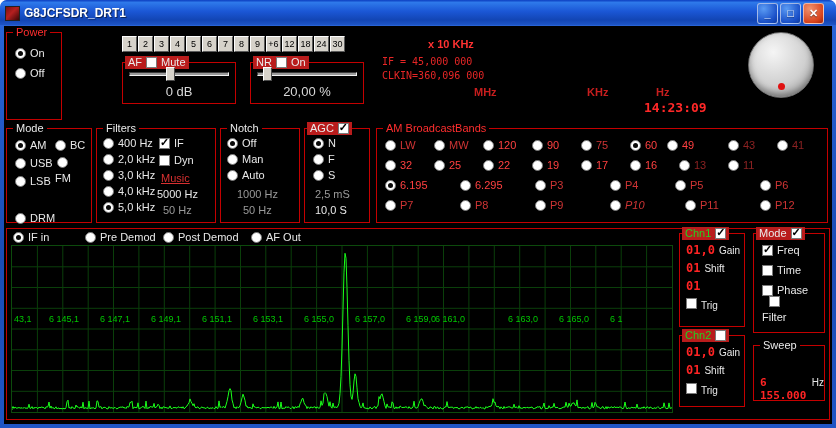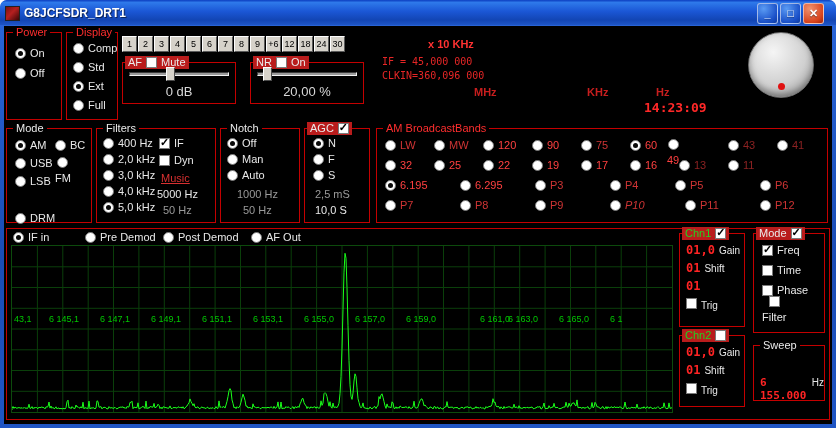--- a/index.html
+++ b/index.html
@@ -88,39 +88,20 @@
     <div class="opt" style="left: 8px; top: 14px;">
           <span class="rb sel"></span>
           <span class="lbl">On</span>
         </div>
         <div class="opt" style="left: 8px; top: 34px;">
           <span class="rb"></span>
           <span class="lbl">Off</span>
         </div>
       </div>
 
-    <div class="group" id="display-group" style="left:62px;top:6px;width:52px;height:88px">
-      <span class="glabel red">Display</span>
-    <div class="opt" style="left: 6px; top: 9px;">
-          <span class="rb"></span>
-          <span class="lbl">Comp</span>
-        </div>
-        <div class="opt" style="left: 6px; top: 28px;">
-          <span class="rb"></span>
-          <span class="lbl">Std</span>
-        </div>
-        <div class="opt" style="left: 6px; top: 47px;">
-          <span class="rb sel"></span>
-          <span class="lbl">Ext</span>
-        </div>
-        <div class="opt" style="left: 6px; top: 66px;">
-          <span class="rb"></span>
-          <span class="lbl">Full</span>
-        </div>
-      </div>
 
     <div id="stepbtns">
         <button class="step-btn">1</button>
         <button class="step-btn">2</button>
         <button class="step-btn">3</button>
         <button class="step-btn">4</button>
         <button class="step-btn">5</button>
         <button class="step-btn">6</button>
         <button class="step-btn">7</button>
         <button class="step-btn">8</button>
@@ -288,21 +269,21 @@
           <span class="lbl shade-bright">90</span>
         </div>
         <div class="opt" style="left: 204px; top: 10px;">
           <span class="rb"></span>
           <span class="lbl shade-mid">75</span>
         </div>
         <div class="opt" style="left: 253px; top: 10px;">
           <span class="rb sel"></span>
           <span class="lbl shade-bright">60</span>
         </div>
-        <div class="opt" style="left: 290px; top: 10px; flex-direction: column;">
+        <div class="opt" style="left: 290px; top: 10px;">
           <span class="rb"></span>
           <span class="lbl shade-bright">49</span>
         </div>
         <div class="opt" style="left: 351px; top: 10px;">
           <span class="rb"></span>
           <span class="lbl shade-dim">43</span>
         </div>
         <div class="opt" style="left: 400px; top: 10px;">
           <span class="rb"></span>
           <span class="lbl shade-dim">41</span>
@@ -415,21 +396,21 @@
           </svg>
           <span class="axis-label" style="left: 2px;">43,1</span>
           <span class="axis-label" style="left: 37px;">6 145,1</span>
           <span class="axis-label" style="left: 88px;">6 147,1</span>
           <span class="axis-label" style="left: 139px;">6 149,1</span>
           <span class="axis-label" style="left: 190px;">6 151,1</span>
           <span class="axis-label" style="left: 241px;">6 153,1</span>
           <span class="axis-label" style="left: 292px;">6 155,0</span>
           <span class="axis-label" style="left: 343px;">6 157,0</span>
           <span class="axis-label" style="left: 394px;">6 159,0</span>
-          <span class="axis-label" style="left: 468px; text-align: right;">6 161,0</span>
+          <span class="axis-label" style="left: 423px; text-align: right;">6 161,0</span>
           <span class="axis-label" style="left: 496px;">6 163,0</span>
           <span class="axis-label" style="left: 547px;">6 165,0</span>
           <span class="axis-label" style="left: 598px;">6 1</span>
         </div>
 
       <div class="group" id="chn1-group" style="left:672px;top:4px;width:66px;height:94px">
         <div class="gl-row" style="left:2px">
           <span class="gl green">Chn1</span>
           <span class="cb checked"></span>
         </div>

